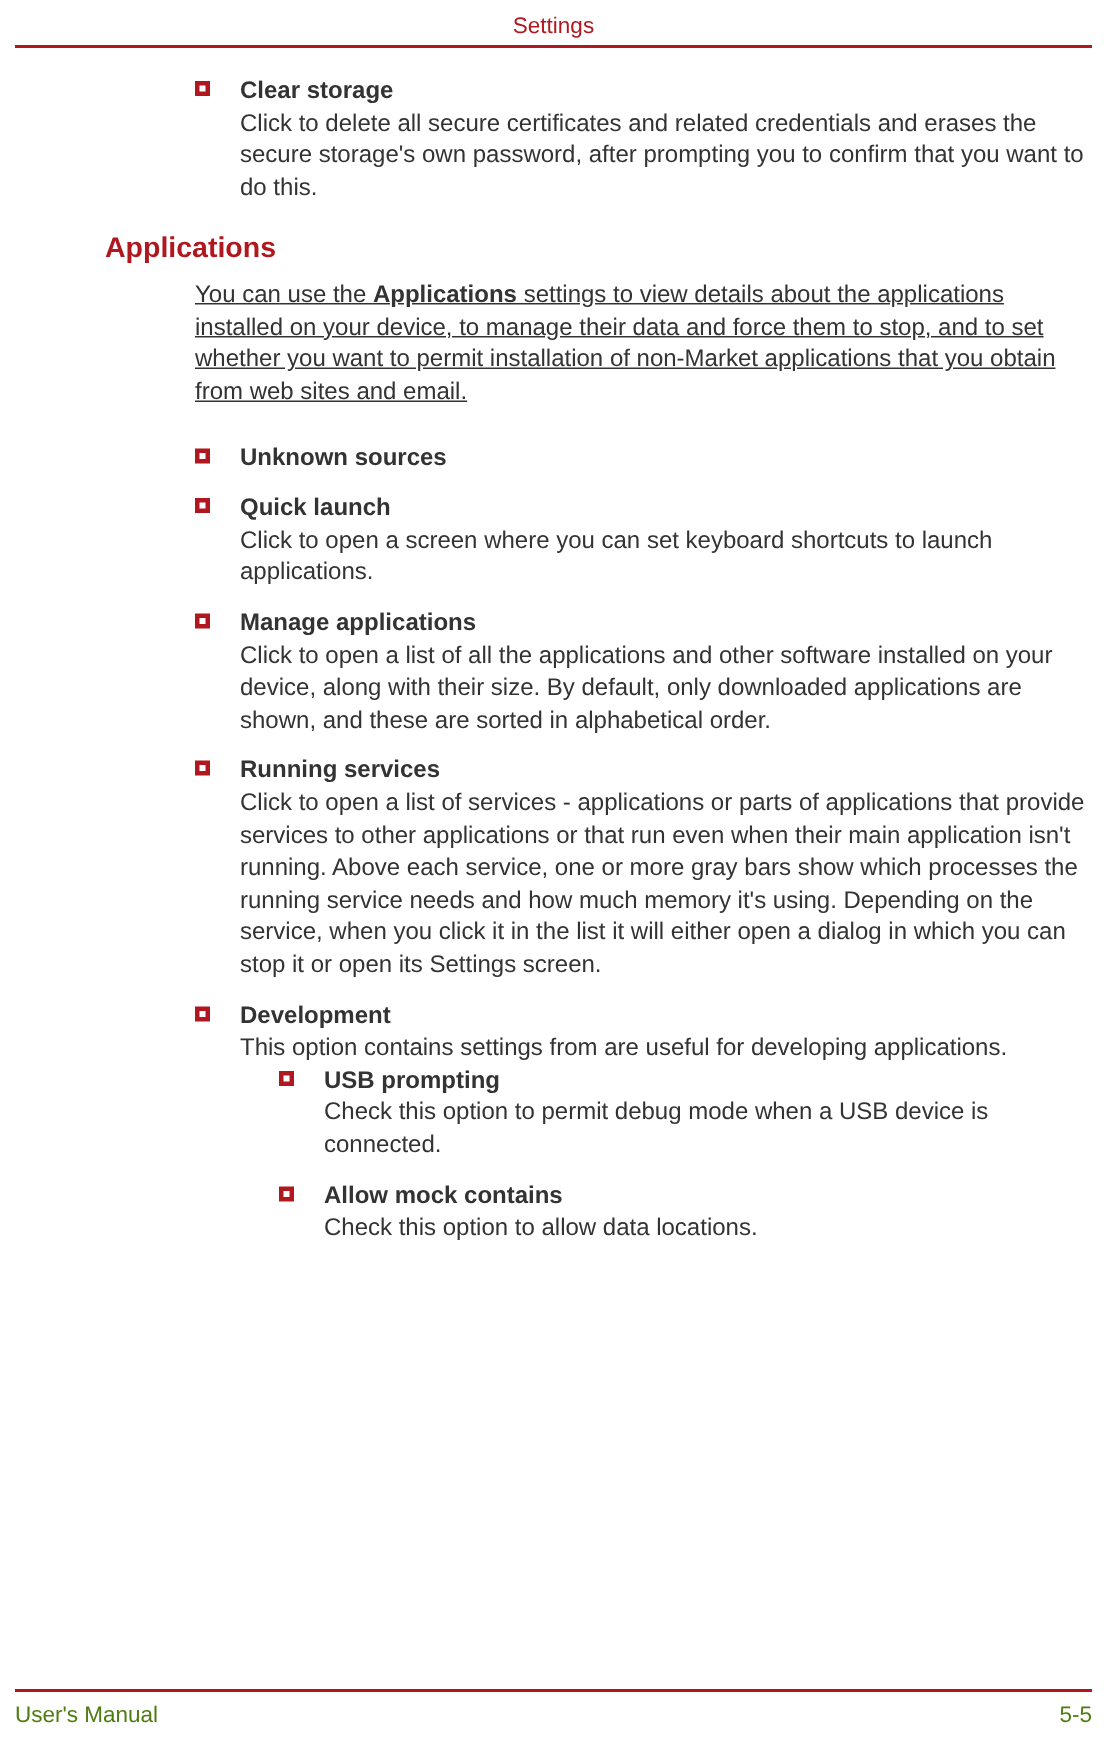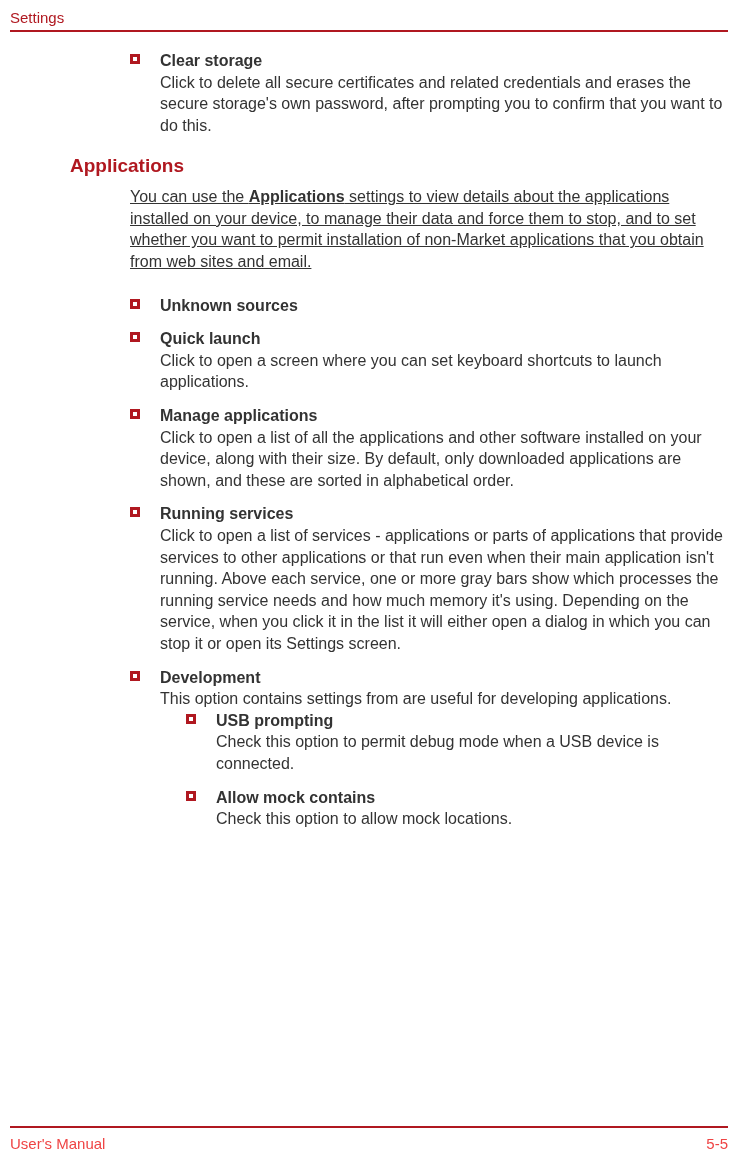--- a/index.html
+++ b/index.html
@@ -10,21 +10,21 @@
       font-size: 16px;
       color: #333;
       line-height: 1.35;
       background: #fff;
       position: relative;
     }
     .page {
       padding: 0 10px;
     }
     .header-bar {
-      text-align: left;
+      text-align: center;
       padding: 8px 0 2px 0;
       font-size: 15px;
       color: #b01820;
     }
     .hr-top {
       border: none;
       border-top: 2px solid #b01820;
       margin: 0 0 18px 0;
     }
     .content {
@@ -88,21 +88,21 @@
     }
     .hr-bottom {
       border: none;
       border-top: 2px solid #b01820;
       margin-bottom: 6px;
     }
     .footer-row {
       display: flex;
       justify-content: space-between;
       font-size: 15px;
-      color: #ef4444;
+      color: #4d7c0f;
     }
   </style>
 </head>
 <body>
 
 <div class="page">
   <div class="header-bar">
     <span>Settings</span>
   </div>
   <hr class="hr-top">
@@ -149,21 +149,21 @@
         <span class="item-desc">This option contains settings from are useful for developing applications.</span>
         <ul class="list-level2">
           <li>
             <span class="bullet"></span>
             <span class="item-title">USB prompting</span><br>
             <span class="item-desc">Check this option to permit debug mode when a USB device is connected.</span>
           </li>
           <li>
             <span class="bullet"></span>
             <span class="item-title">Allow mock contains</span><br>
-            <span class="item-desc">Check this option to allow mock locations.</span>
+            <span class="item-desc">Check this option to allow data locations.</span>
           </li>
         </ul>
       </li>
     </ul>
 
   </div>
 </div>
 
 <div class="footer">
   <hr class="hr-bottom">

